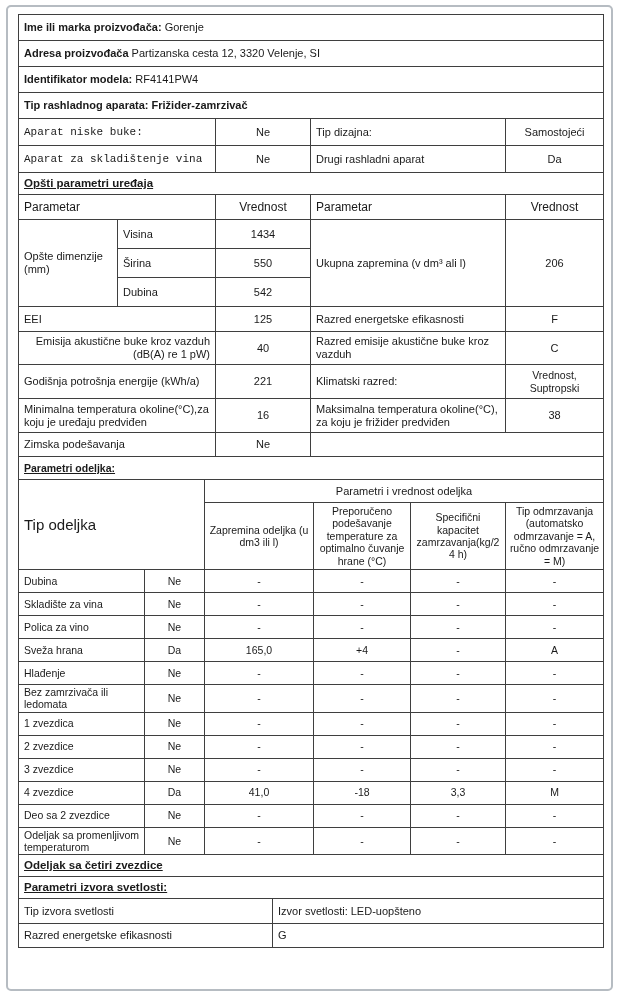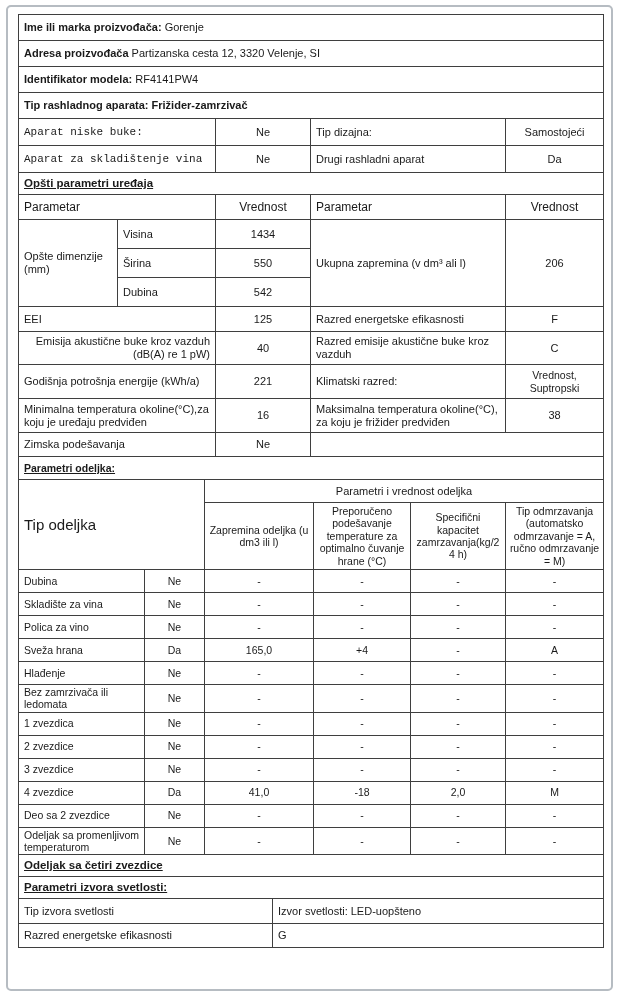--- a/index.html
+++ b/index.html
@@ -218,21 +218,21 @@
       <td class="center">-</td>
       <td class="center">-</td>
       <td class="center">-</td>
       <td class="center">-</td>
     </tr>
     <tr>
       <td class="name">4 zvezdice</td>
       <td class="center">Da</td>
       <td class="center">41,0</td>
       <td class="center">-18</td>
-      <td class="center">2,0</td>
+      <td class="center">3,3</td>
       <td class="center">M</td>
     </tr>
     <tr>
       <td class="name">Deo sa 2 zvezdice</td>
       <td class="center">Ne</td>
       <td class="center">-</td>
       <td class="center">-</td>
       <td class="center">-</td>
       <td class="center">-</td>
     </tr>

